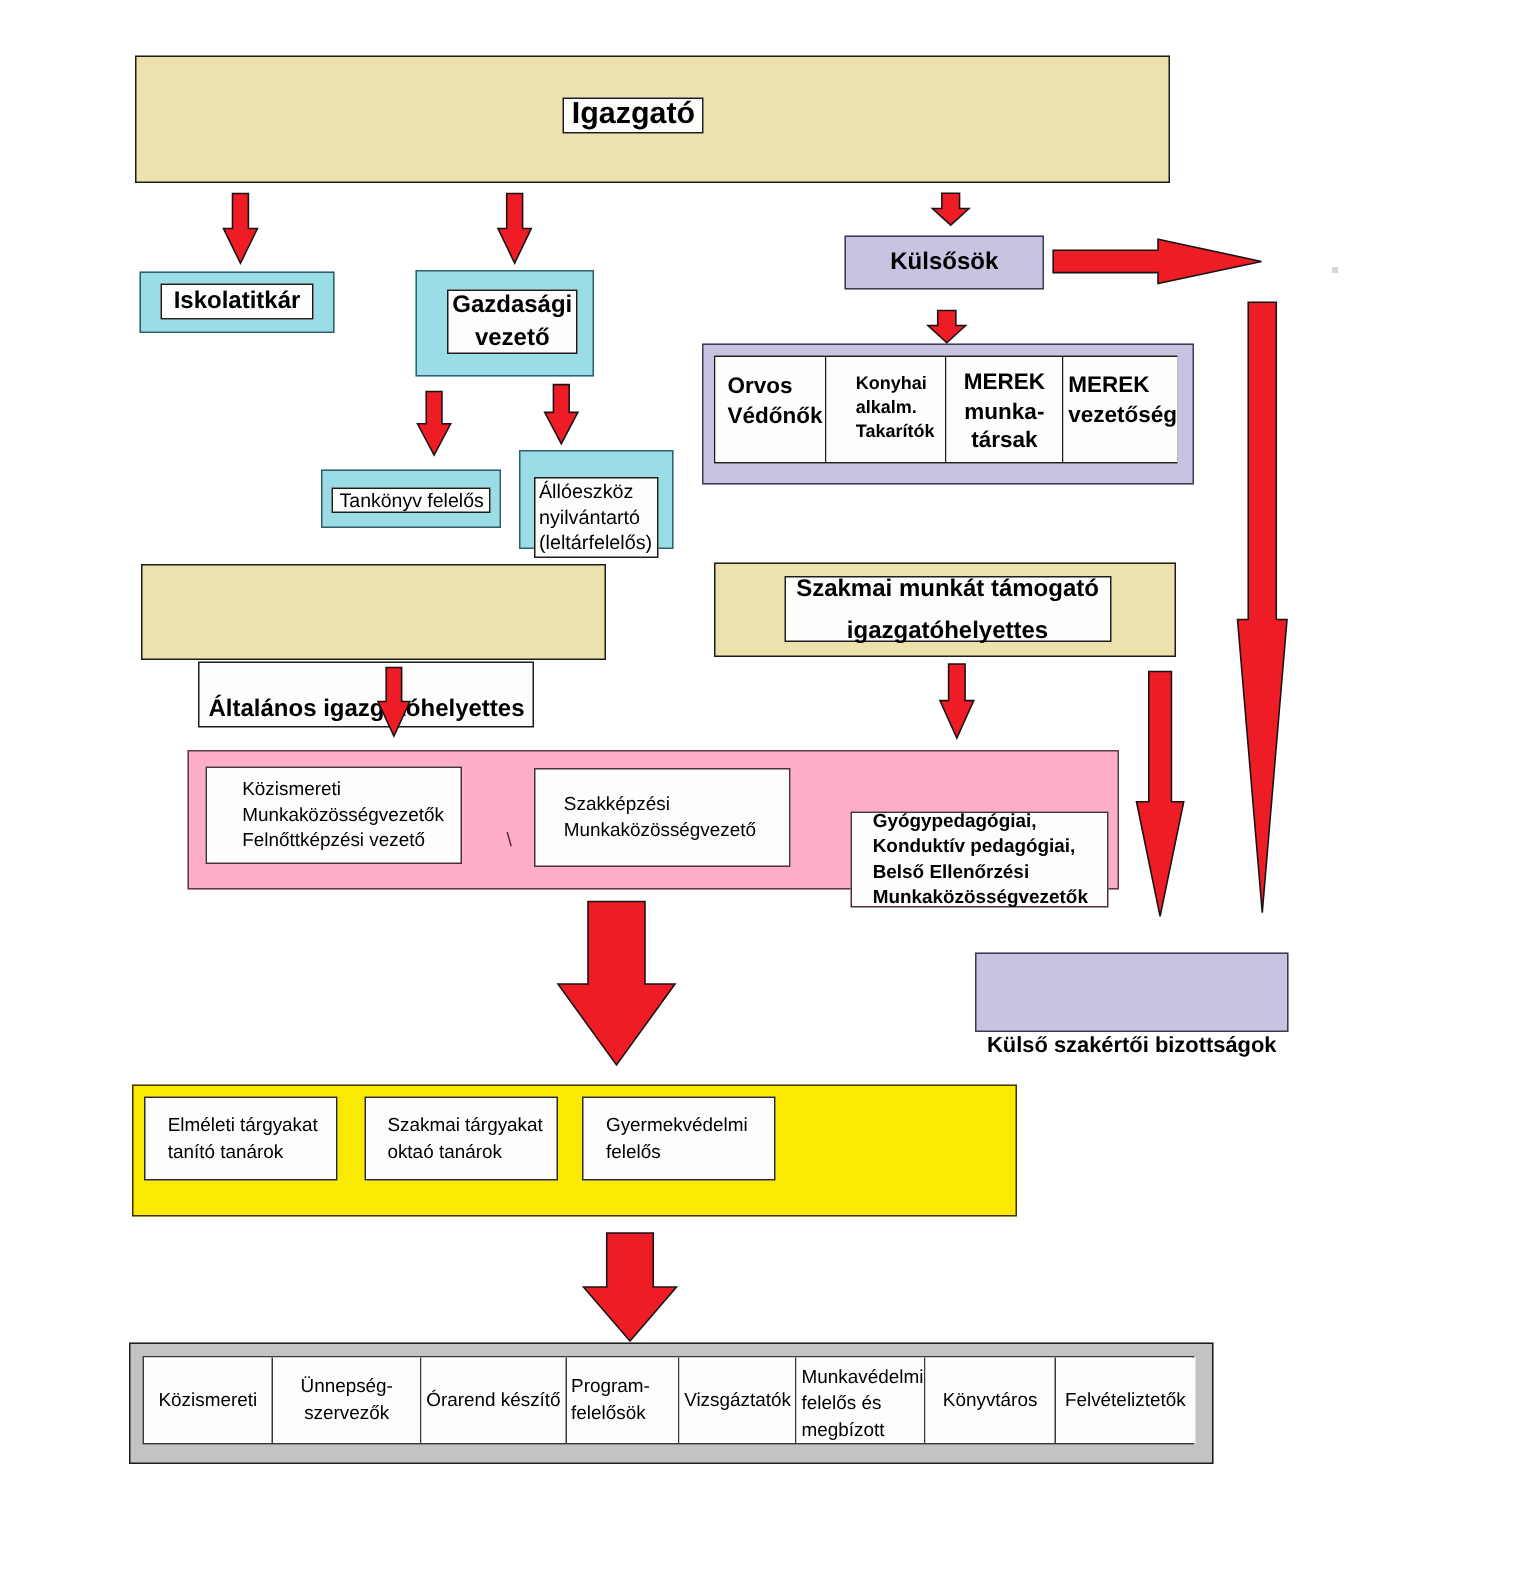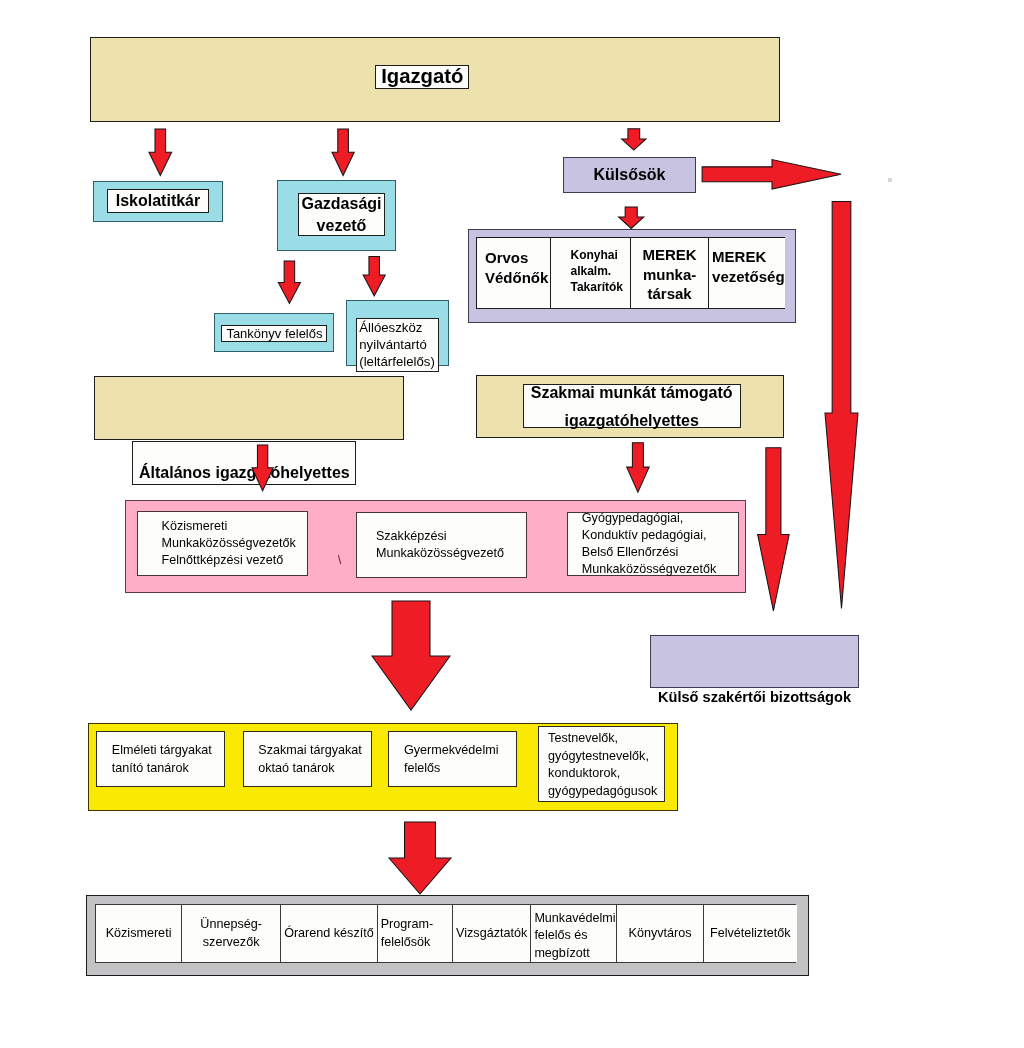--- a/index.html
+++ b/index.html
@@ -64,39 +64,35 @@
   <div class="tbox b" style="left:522.6px;top:383.9px;width:218.2px;height:43.9px;border:1.2px solid #1d1d1b;font-size:16px;line-height:1.71;padding-top:2px;">Szakmai munkát támogató
 igazgatóhelyettes</div>
 
   <div class="shape" style="left:125px;top:500px;width:621px;height:93px;background:#ffaec8;border:1.2px solid #5c3a44;"></div>
   <div class="tbox l" style="left:137.1px;top:511.2px;width:171px;height:65px;border:1.1px solid #4a3338;font-size:12.6px;line-height:1.35;padding-left:23.4px;">Közismereti
 Munkaközösségvezetők
 Felnőttképzési vezető</div>
   <div class="tbox" style="left:334px;top:549px;width:11px;height:20px;background:transparent;font-size:13px;color:#5c2638;">\</div>
   <div class="tbox l" style="left:355.9px;top:512.4px;width:171.3px;height:65.9px;border:1.1px solid #4a3338;font-size:12.6px;line-height:1.35;padding-left:19px;">Szakképzési
 Munkaközösségvezető</div>
-  <div class="tbox l" style="left:566.8px;top:512px;width:171.9px;height:64px;border:1.1px solid #4a3338;font-size:12.6px;line-height:1.35;padding-left:14px;">Gyógypedagógiai,
+  <div class="tbox l" style="left:566.8px;top:541px;width:171.9px;height:64px;border:1.1px solid #4a3338;font-size:12.6px;line-height:1.35;padding-left:14px;font-weight:bold;">Gyógypedagógiai,
 Konduktív pedagógiai,
 Belső Ellenőrzési
 Munkaközösségvezetők</div>
 
   <div class="shape" style="left:650px;top:635px;width:209px;height:53px;background:#c8c3e1;border:1.4px solid #3b3b52;"></div>
   <div class="tbox b" style="left:650px;top:670px;width:209px;height:53px;background:transparent;font-size:14.6px;white-space:nowrap;">Külső szakértői bizottságok</div>
 
   <div class="shape" style="left:88px;top:723px;width:590px;height:88px;background:#fae900;border:1.4px solid #3c3306;"></div>
   <div class="tbox l" style="left:96.1px;top:731.2px;width:129px;height:56px;border:1.1px solid #2e2a1e;font-size:12.6px;line-height:1.46;padding-left:14.7px;">Elméleti tárgyakat
 tanító tanárok</div>
   <div class="tbox l" style="left:242.6px;top:731.2px;width:129.2px;height:56px;border:1.1px solid #2e2a1e;font-size:12.6px;line-height:1.46;padding-left:14.7px;">Szakmai tárgyakat
 oktaó tanárok</div>
   <div class="tbox l" style="left:388.3px;top:731.2px;width:129.1px;height:56px;border:1.1px solid #2e2a1e;font-size:12.6px;line-height:1.46;padding-left:14.7px;">Gyermekvédelmi
 felelős</div>
-  <div class="tbox l" style="left:537.6px;top:726.3px;width:127.4px;height:75.7px;border:1.1px solid #2e2a1e;font-size:12.6px;line-height:1.39;padding-left:9.5px;padding-top:2px;">Testnevelők,
-gyógytestnevelők,
-konduktorok,
-gyógypedagógusok</div>
 
   <div class="shape" style="left:86px;top:895px;width:723px;height:81px;background:#c3c3c5;border:1.5px solid #1d1d1b;"></div>
   <div class="shape" style="left:95px;top:904px;width:701px;height:59px;background:#fdfdfb;border:1.2px solid #3a3a3a;display:flex;" id="bottom-table">
       <div class="tbox" style="position: relative; flex: 0 0 86.1px; height: 100%; border-right: 1.1px solid rgb(58, 58, 58); font-size: 12.6px; line-height: 1.4; display: flex; align-items: center; white-space: pre-line; overflow: visible; padding-top: 0px; justify-content: center; text-align: center;">Közismereti</div>
       <div class="tbox" style="position: relative; flex: 0 0 99.1px; height: 100%; border-right: 1.1px solid rgb(58, 58, 58); font-size: 12.6px; line-height: 1.4; display: flex; align-items: center; white-space: pre-line; overflow: visible; padding-top: 0px; justify-content: center; text-align: center;">Ünnepség-
 szervezők</div>
       <div class="tbox" style="position: relative; flex: 0 0 96.5px; height: 100%; border-right: 1.1px solid rgb(58, 58, 58); font-size: 12.6px; line-height: 1.4; display: flex; align-items: center; white-space: pre-line; overflow: visible; padding-top: 0px; justify-content: center; text-align: center;">Órarend készítő</div>
       <div class="tbox" style="position: relative; flex: 0 0 75.3px; height: 100%; border-right: 1.1px solid rgb(58, 58, 58); font-size: 12.6px; line-height: 1.4; display: flex; align-items: center; white-space: pre-line; overflow: visible; padding-top: 0px; justify-content: flex-start; text-align: left; padding-left: 3px;">Program-
 felelősök</div>
       <div class="tbox" style="position: relative; flex: 0 0 78.4px; height: 100%; border-right: 1.1px solid rgb(58, 58, 58); font-size: 12.6px; line-height: 1.4; display: flex; align-items: center; white-space: pre-line; overflow: visible; padding-top: 0px; justify-content: center; text-align: center;">Vizsgáztatók</div>

